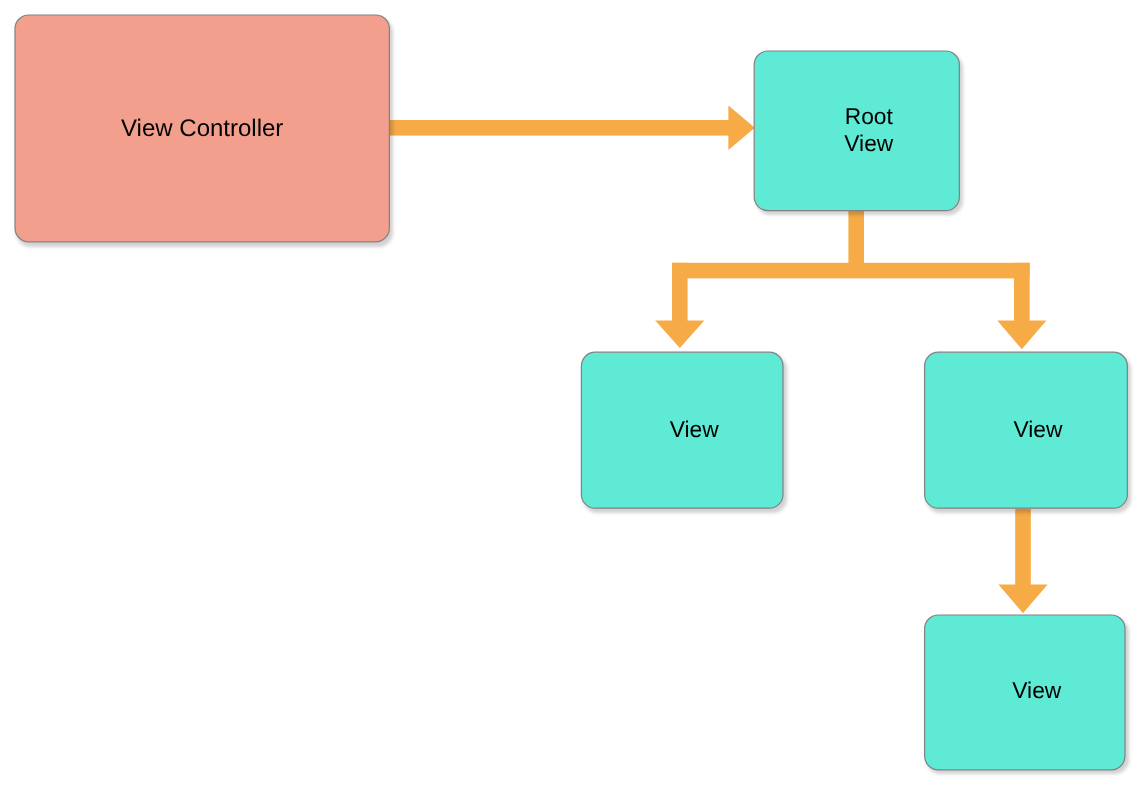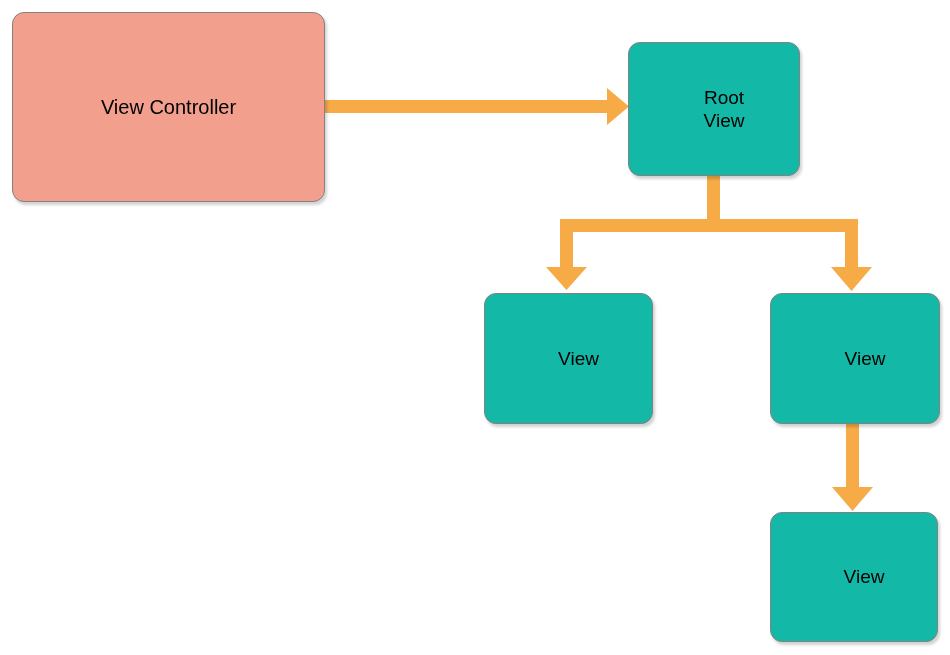--- a/index.html
+++ b/index.html
@@ -42,21 +42,21 @@
   }
   .node-label {
     display: block;
     white-space: pre-line;
     padding: 0 6px;
   }
   .node.controller {
     background: #F2A08D;
   }
   .node.view {
-    background: #14b8a6;
+    background: #5eead4;
     padding-left: 20px;
   }
   #node-view-controller {
     left: 12px;
     top: 12px;
     width: 313px;
     height: 190px;
     font-size: 20px;
   }
   #node-root-view {

